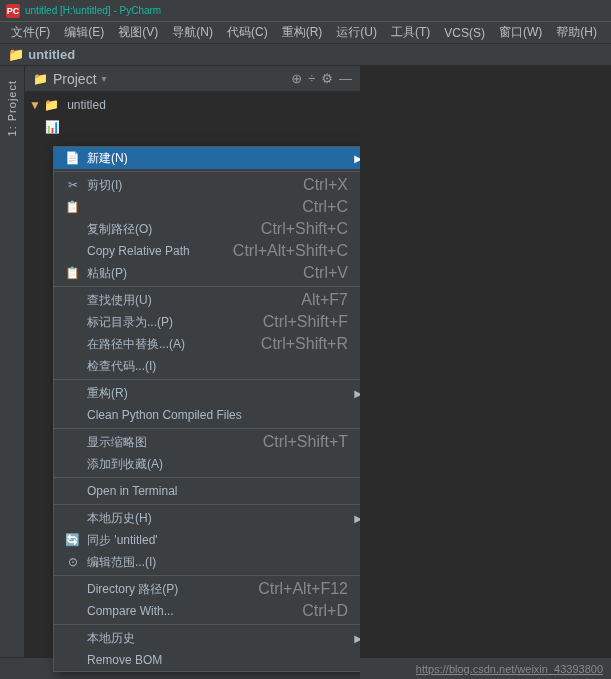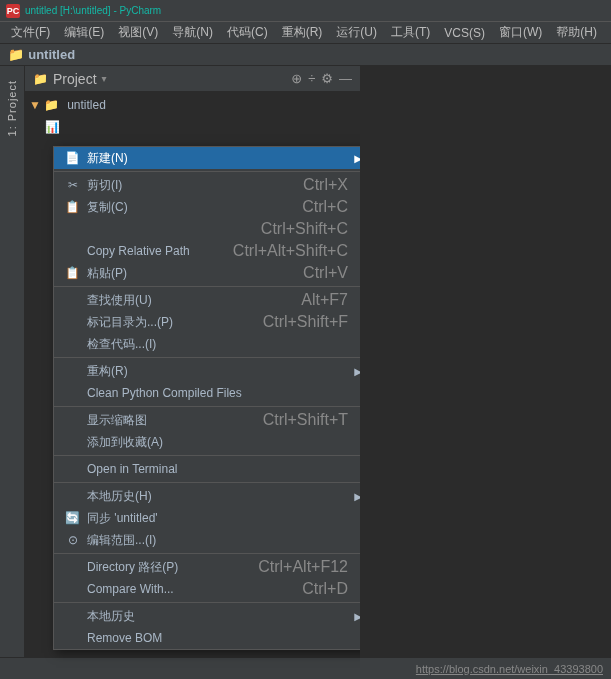--- a/index.html
+++ b/index.html
@@ -296,25 +296,25 @@
 
       </div>
       <div class="ctx-separator"></div>
       <div class="ctx-item">
         <span class="ctx-icon">✂</span>
         <span class="ctx-label">剪切(I)</span>
         <span class="shortcut">Ctrl+X</span>
       </div>
       <div class="ctx-item">
         <span class="ctx-icon">📋</span>
-        <span class="ctx-label">复制(C)</span>
         <span class="shortcut">Ctrl+C</span>
       </div>
       <div class="ctx-item">
         <span class="ctx-icon"></span>
+        <span class="ctx-label">复制路径(O)</span>
         <span class="shortcut">Ctrl+Shift+C</span>
       </div>
       <div class="ctx-item">
         <span class="ctx-icon"></span>
         <span class="ctx-label">Copy Relative Path</span>
         <span class="shortcut">Ctrl+Alt+Shift+C</span>
       </div>
       <div class="ctx-item">
         <span class="ctx-icon">📋</span>
         <span class="ctx-label">粘贴(P)</span>
@@ -326,20 +326,25 @@
         <span class="ctx-label">查找使用(U)</span>
         <span class="shortcut">Alt+F7</span>
       </div>
       <div class="ctx-item">
         <span class="ctx-icon"></span>
         <span class="ctx-label">标记目录为...(P)</span>
         <span class="shortcut">Ctrl+Shift+F</span>
       </div>
       <div class="ctx-item">
         <span class="ctx-icon"></span>
+        <span class="ctx-label">在路径中替换...(A)</span>
+        <span class="shortcut">Ctrl+Shift+R</span>
+      </div>
+      <div class="ctx-item">
+        <span class="ctx-icon"></span>
         <span class="ctx-label">检查代码...(I)</span>
       </div>
       <div class="ctx-separator"></div>
       <div class="ctx-item has-submenu">
         <span class="ctx-icon"></span>
         <span class="ctx-label">重构(R)</span>
       </div>
       <div class="ctx-item">
         <span class="ctx-icon"></span>
         <span class="ctx-label">Clean Python Compiled Files</span>

